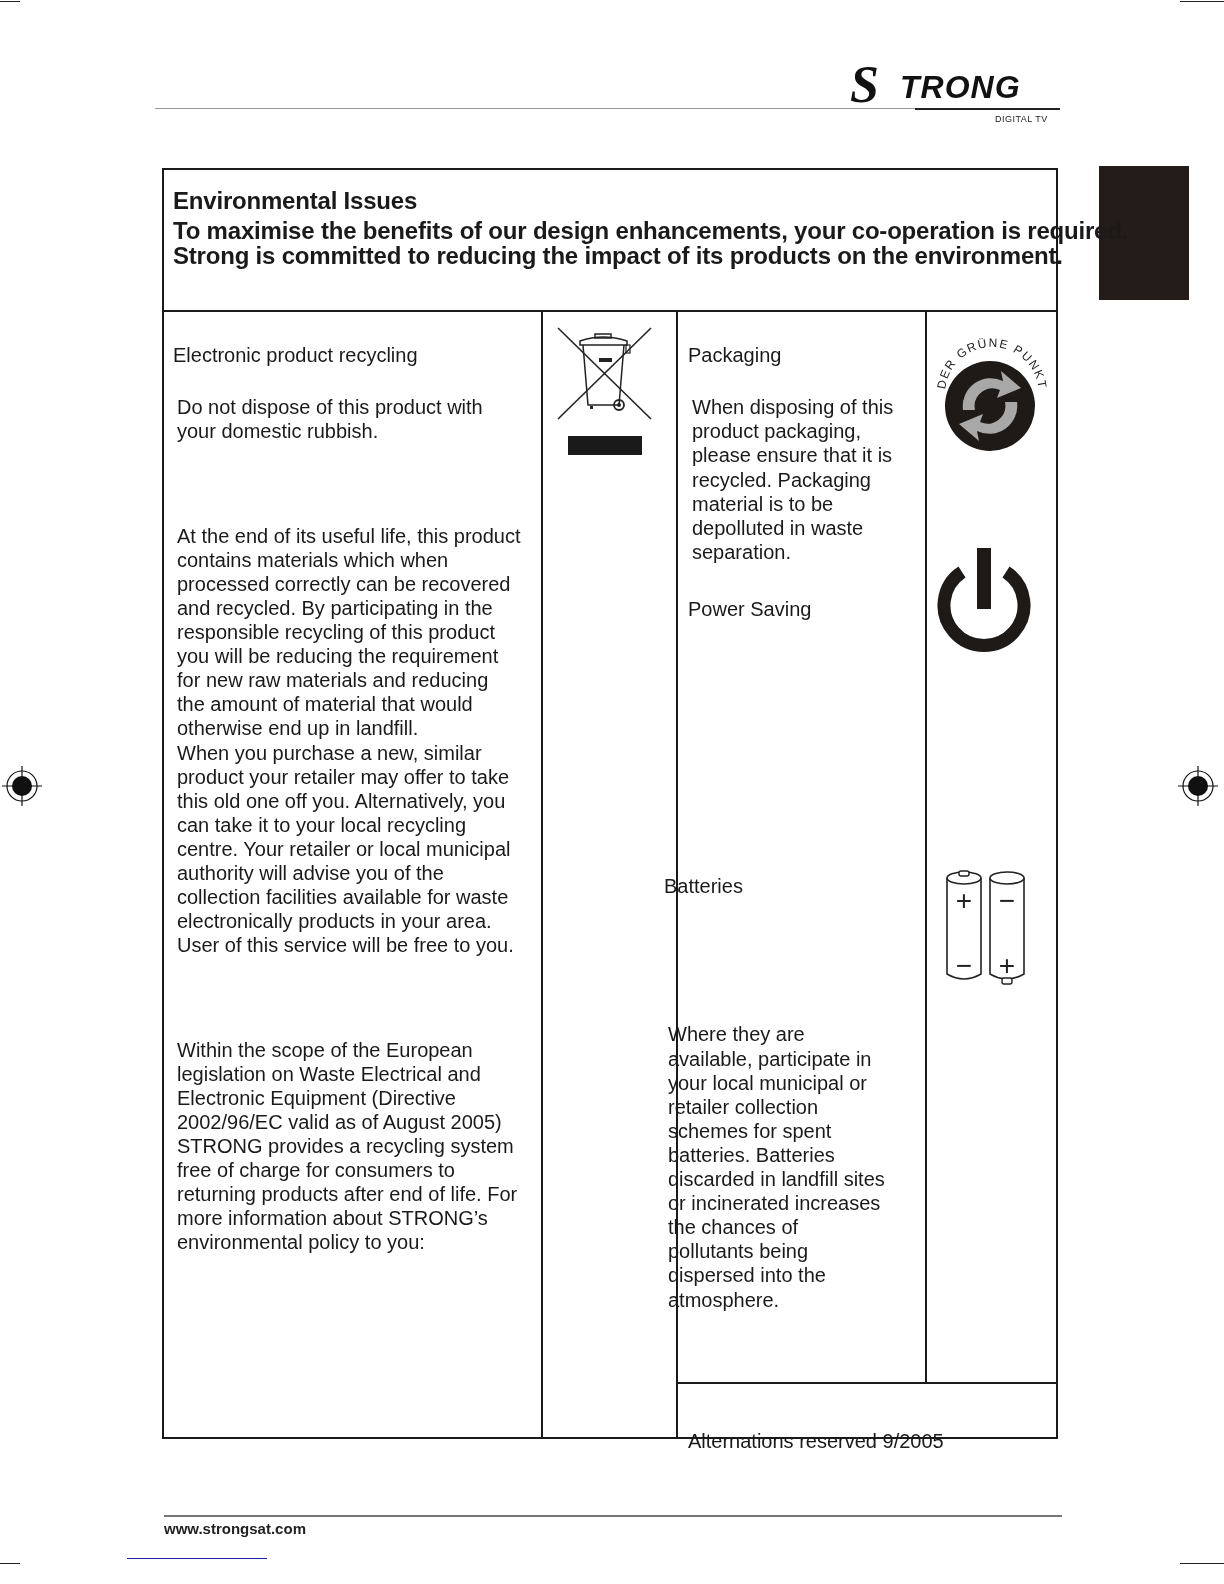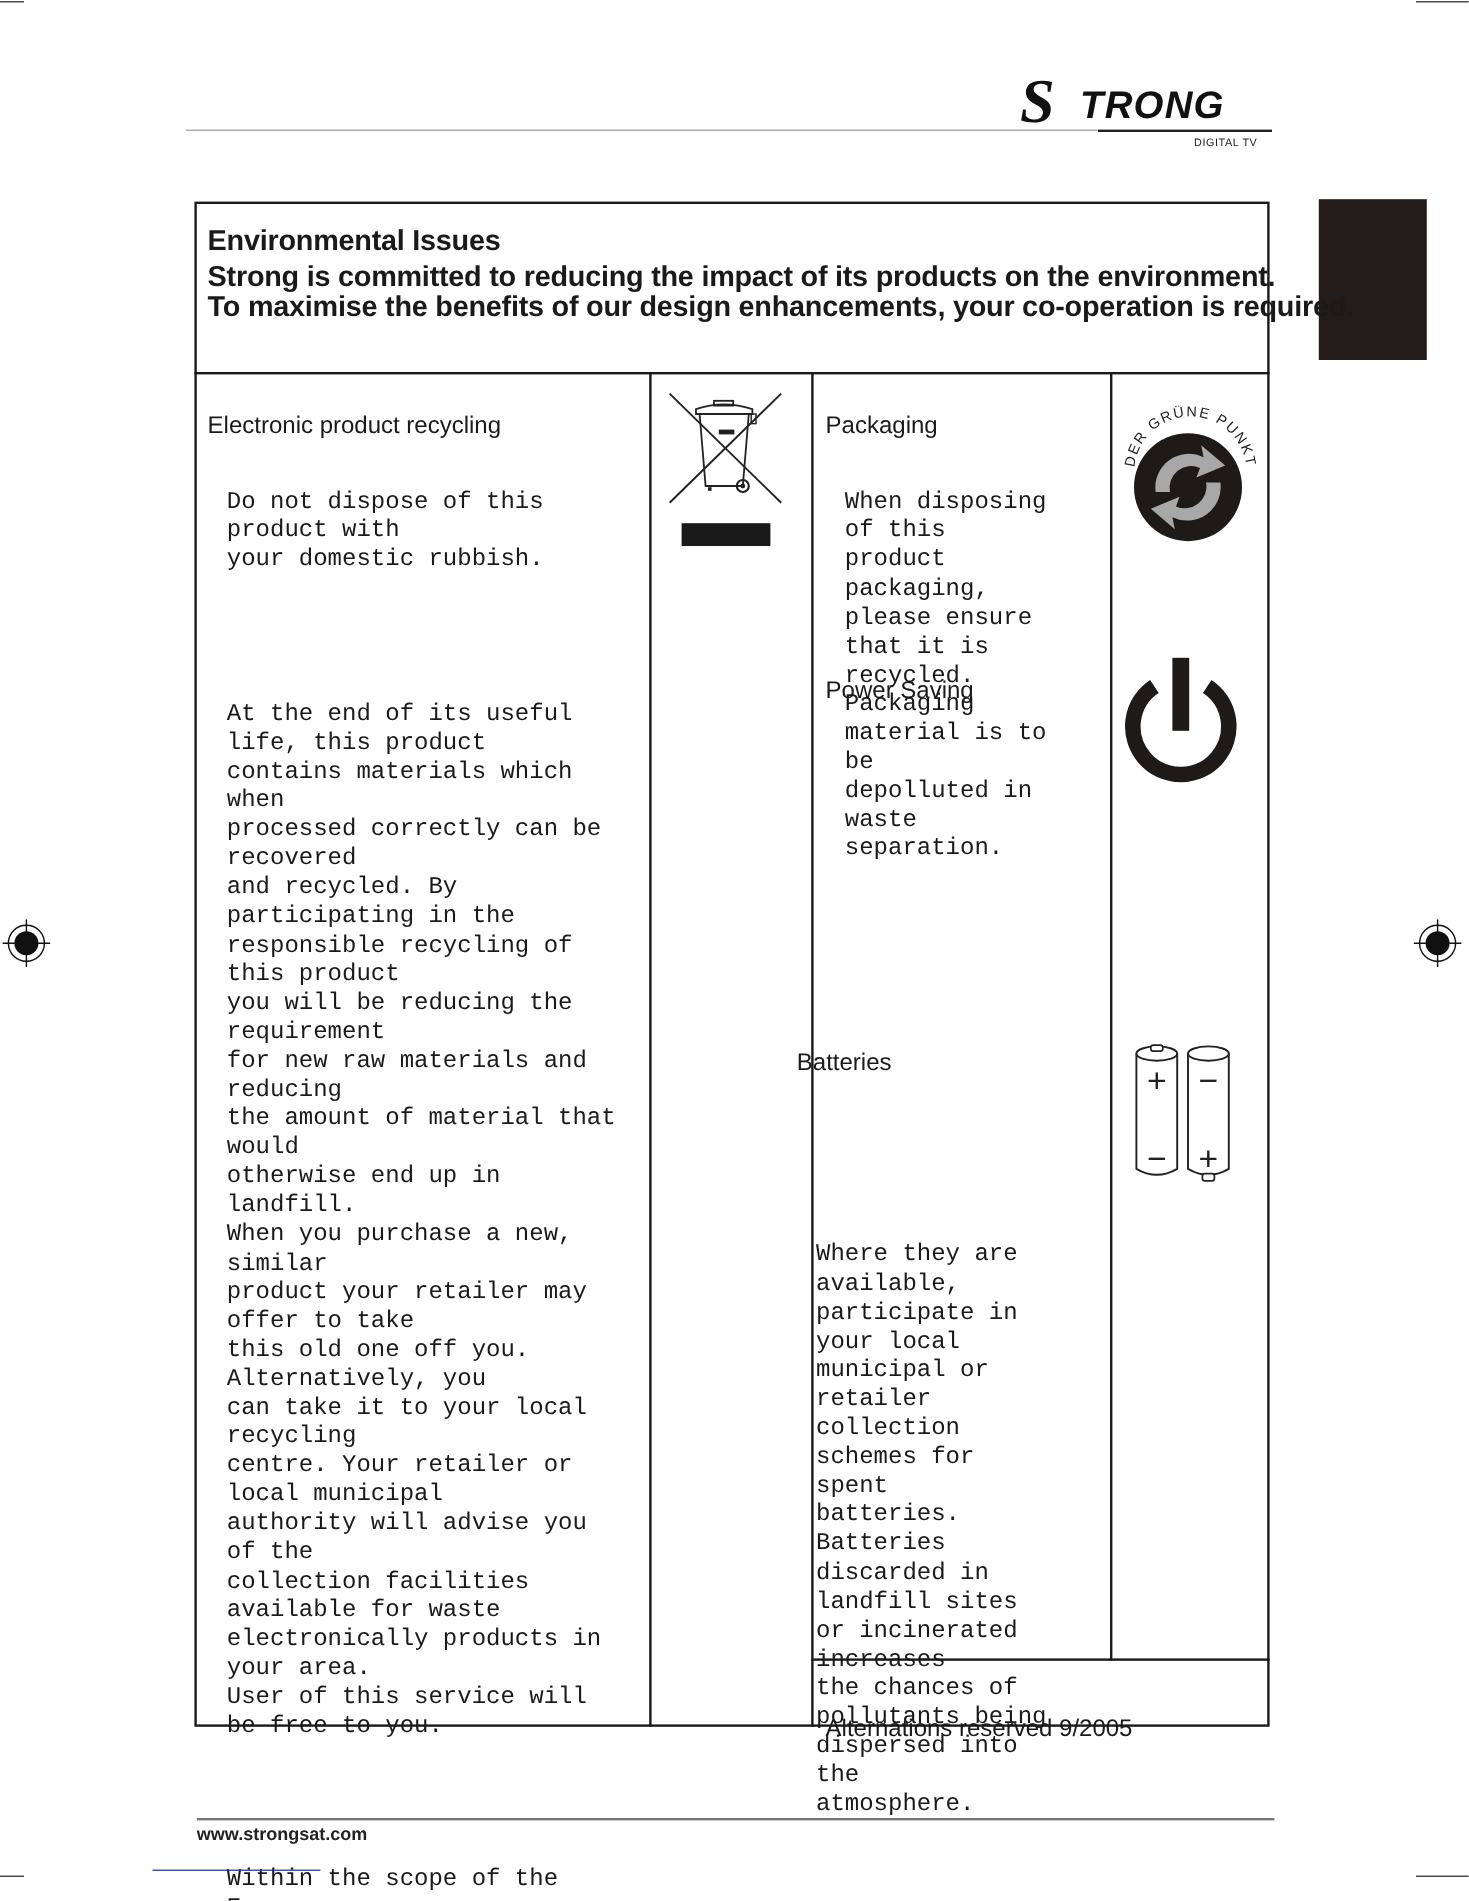--- a/index.html
+++ b/index.html
@@ -13,21 +13,21 @@
   .side-tab { position: absolute; left: 1099px; top: 166px; width: 90px; height: 134px; background: #231c19; }
 
   .box { position: absolute; border: 2px solid #1a1a1a; box-sizing: border-box; }
   .vline { position: absolute; width: 2px; background: #1a1a1a; }
   .hline { position: absolute; height: 2px; background: #1a1a1a; }
 
   .intro { position: absolute; left: 173px; top: 188px; font-size: 24px; font-weight: bold; line-height: 25px; letter-spacing: -0.2px; }
   .intro .t { margin-bottom: 5px; }
   .col { position: absolute; font-size: 20px; line-height: 24.1px; white-space: pre-line; }
   .col h3 { margin: 0; font-size: 20px; font-weight: normal; line-height: 24.1px; }
-  .col p { margin: 16px; font-family: Liberation Mono, monospace; }
+  .col p { margin: 4px; }
   .gap { height: 24px; }
 
   .footer-rule { position: absolute; left: 164px; top: 1515px; width: 898px; height: 2px; background: #777; }
   .footer-url { position: absolute; left: 164px; top: 1520px; font-size: 15px; font-weight: bold; color: #222; }
   .footer-link-line { position: absolute; left: 127px; top: 1558px; width: 140px; height: 1px; background: #1a2a9a; }
 </style>
 </head>
 <body>
 
 <div class="crop" style="left:0;top:1px;width:20px;"></div>
@@ -59,22 +59,22 @@
 
 <div class="box" style="left:162px;top:168px;width:896px;height:1271px;"></div>
 <div class="hline" style="left:162px;top:310px;width:896px;"></div>
 <div class="vline" style="left:541px;top:310px;height:1129px;"></div>
 <div class="vline" style="left:676px;top:310px;height:1129px;"></div>
 <div class="vline" style="left:925px;top:310px;height:1074px;"></div>
 <div class="hline" style="left:676px;top:1382px;width:382px;"></div>
 
 <div class="intro">
   <div class="t">Environmental Issues</div>
+  <div>To maximise the benefits of our design enhancements, your co-operation is required.</div>
   <div>Strong is committed to reducing the impact of its products on the environment.</div>
-  <div>To maximise the benefits of our design enhancements, your co-operation is required.</div>
 </div>
 
 <div class="col" style="left:173px;top:319px;width:365px;">
   <h3>Electronic product recycling</h3>
   <p>Do not dispose of this product with
 your domestic rubbish.</p>
   <div class="gap"></div>
   <p>At the end of its useful life, this product
 contains materials which when
 processed correctly can be recovered
@@ -135,21 +135,21 @@
     <path id="arcpath" d="M12 56 A47 47 0 0 1 106 56" fill="none"></path>
   </defs>
   <text font-family="Liberation Sans, sans-serif" font-size="12" fill="#222" letter-spacing="1.5">
     <textPath href="#arcpath" startOffset="50%" text-anchor="middle">DER GRÜNE PUNKT</textPath>
   </text>
   <circle cx="57" cy="68" r="45" fill="#1e1a18"></circle>
   <path d="M30 72 A28 28 0 0 1 70 43 L68 33 L88 50 L64 60 L67 52 A18 18 0 0 0 42 72 Z" fill="#a8a8a8"></path>
   <path d="M84 64 A28 28 0 0 1 44 93 L46 103 L26 86 L50 76 L47 84 A18 18 0 0 0 72 64 Z" fill="#a8a8a8"></path>
 </svg>
 
-<div class="col" style="left:688px;top:540px;width:235px;">
+<div class="col" style="left:688px;top:573px;width:235px;">
   <h3>Power Saving</h3>
 </div>
 <svg style="position:absolute;left:932px;top:548px;width:104px;height:114px;" viewBox="0 0 104 114">
   <path d="M30 24 A40 40 0 1 0 74 24" fill="none" stroke="#1e1a18" stroke-width="13"></path>
   <rect x="45" y="0" width="14" height="61" fill="#1e1a18"></rect>
 </svg>
 
 <div class="col" style="left:664px;top:850px;width:235px;">
   <h3>Batteries</h3>
   <div class="gap"></div>

